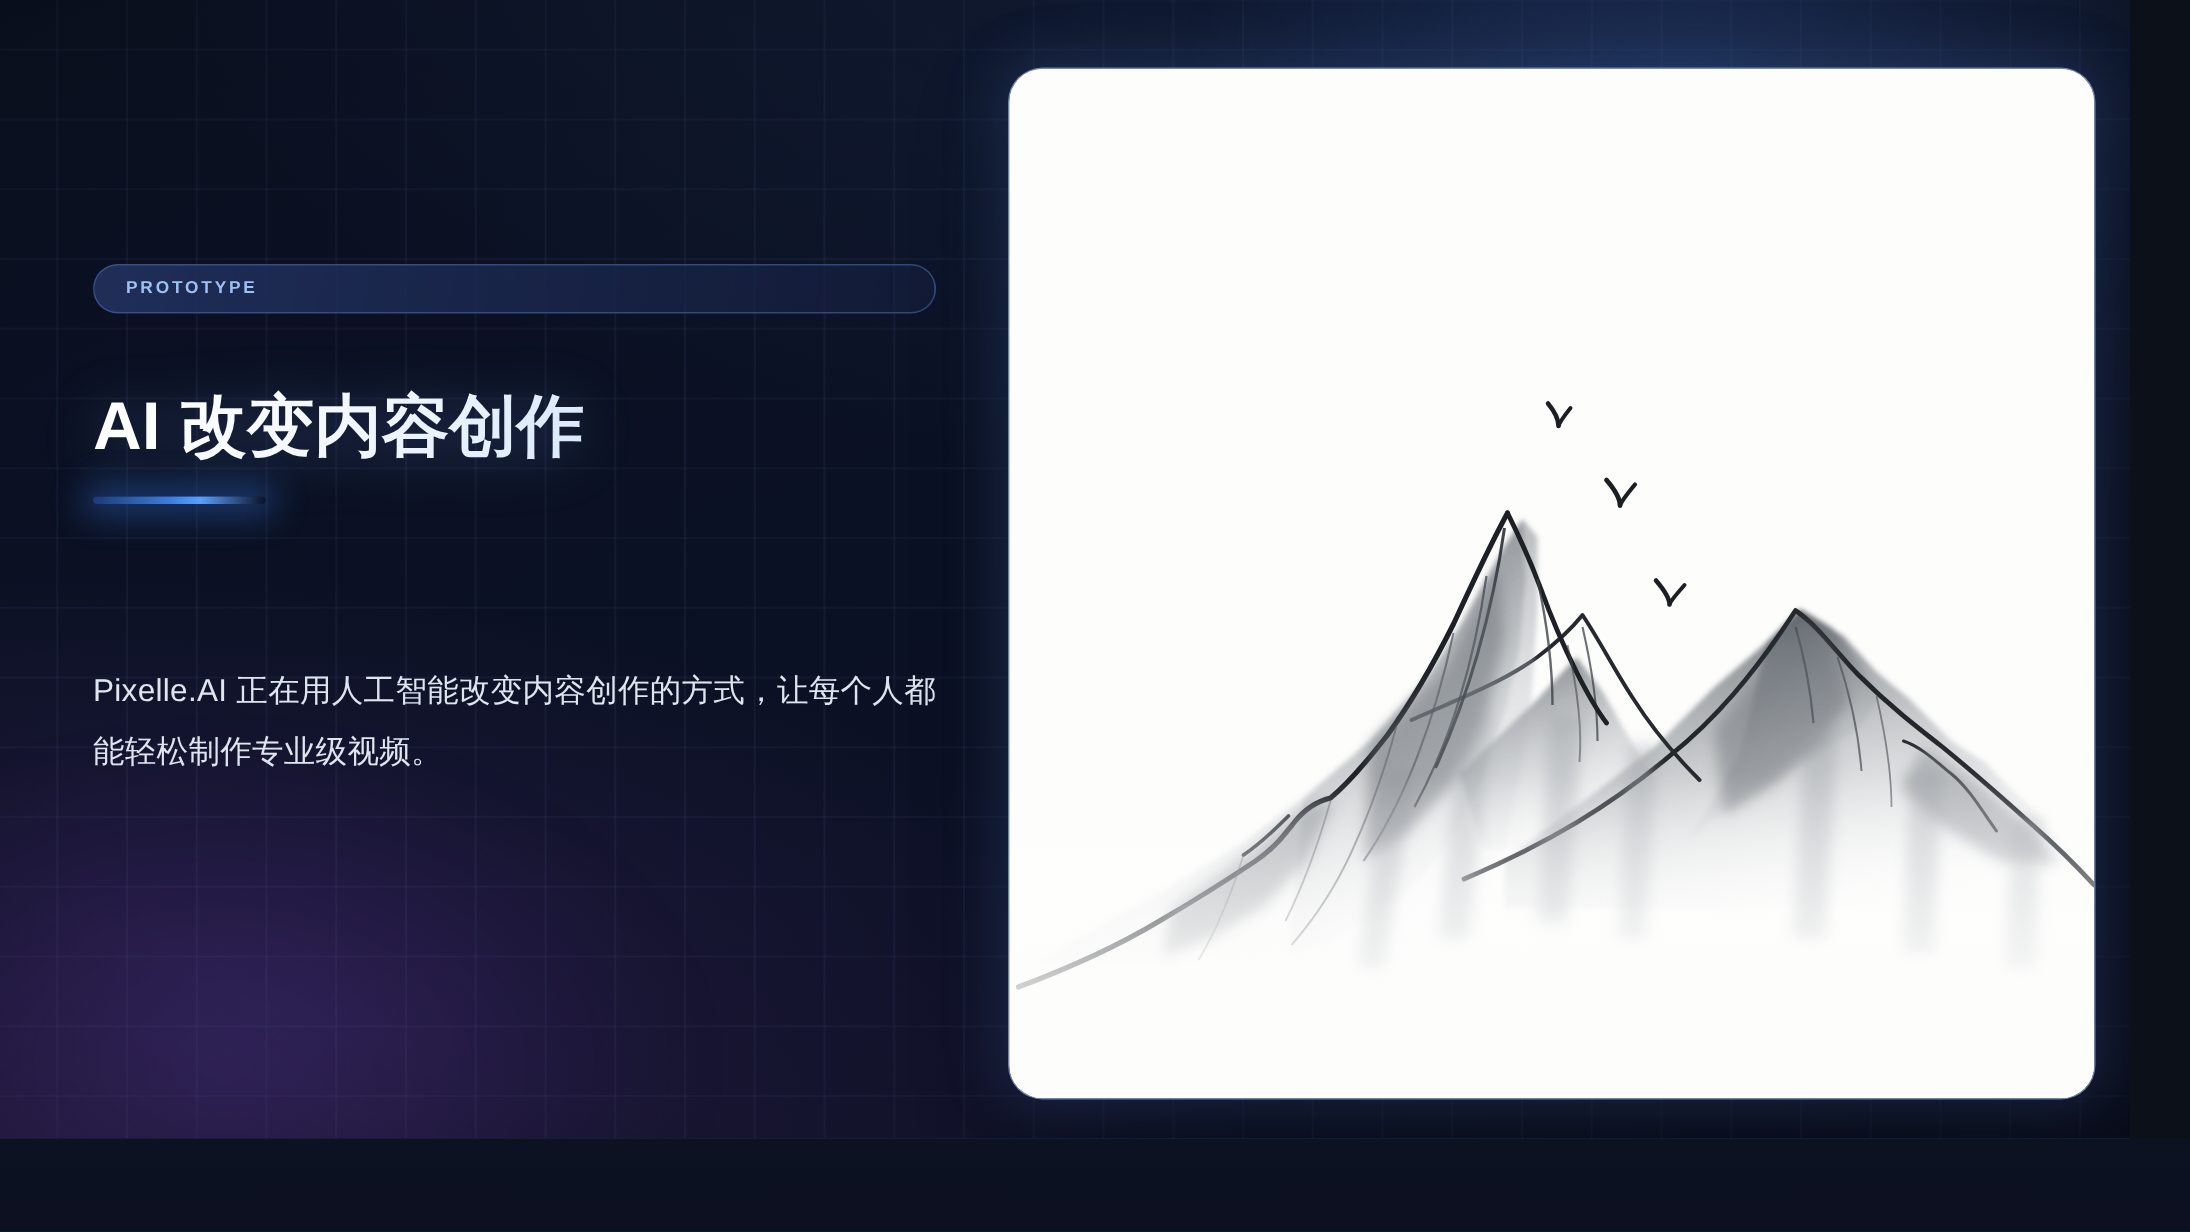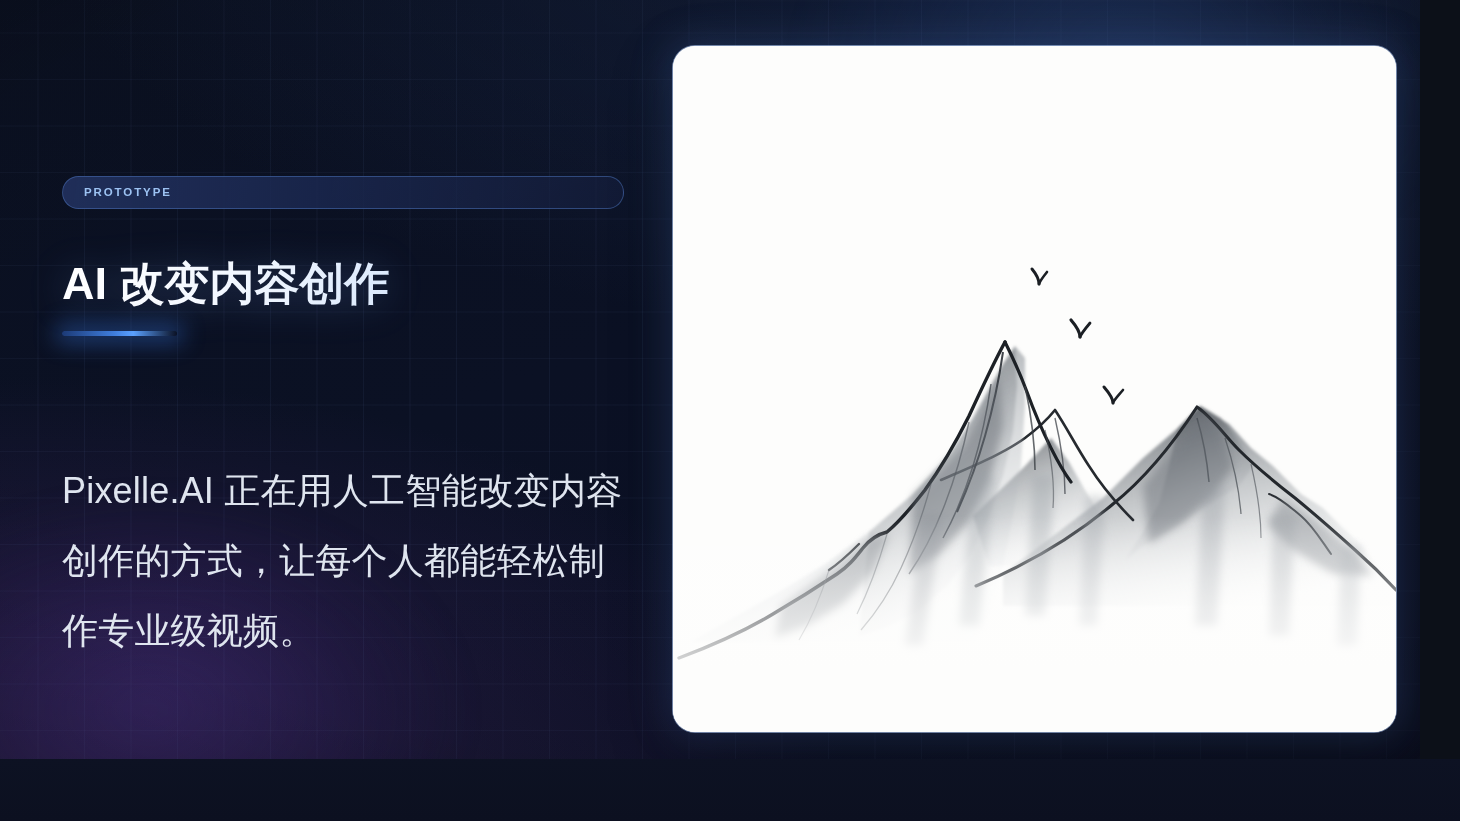--- a/index.html
+++ b/index.html
@@ -148,21 +148,21 @@
     border-radius: 3px;
     background: linear-gradient(90deg, #1c3a76 0%, #3f7ddc 45%, #5aa0ff 62%, rgba(40,72,140,0) 100%);
     box-shadow: 0 0 22px 7px rgba(56,118,220,0.45);
   }
 
   .body-copy {
     position: absolute;
     left: 0;
     top: 420px;
     width: 566px;
-    font-size: 36px;
+    font-size: 21px;
     line-height: 1.95;
     color: #dfe5ef;
     letter-spacing: 0.2px;
   }
 
   
   .media-card {
     position: absolute;
     left: 673px;
     top: 46px;

